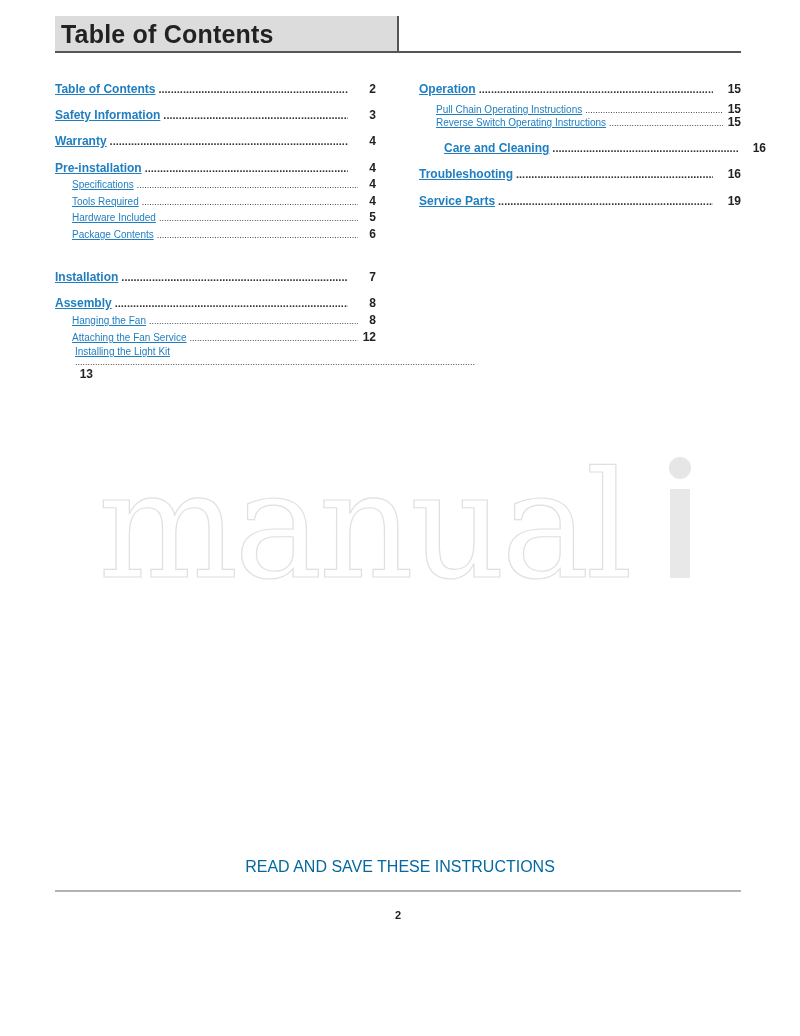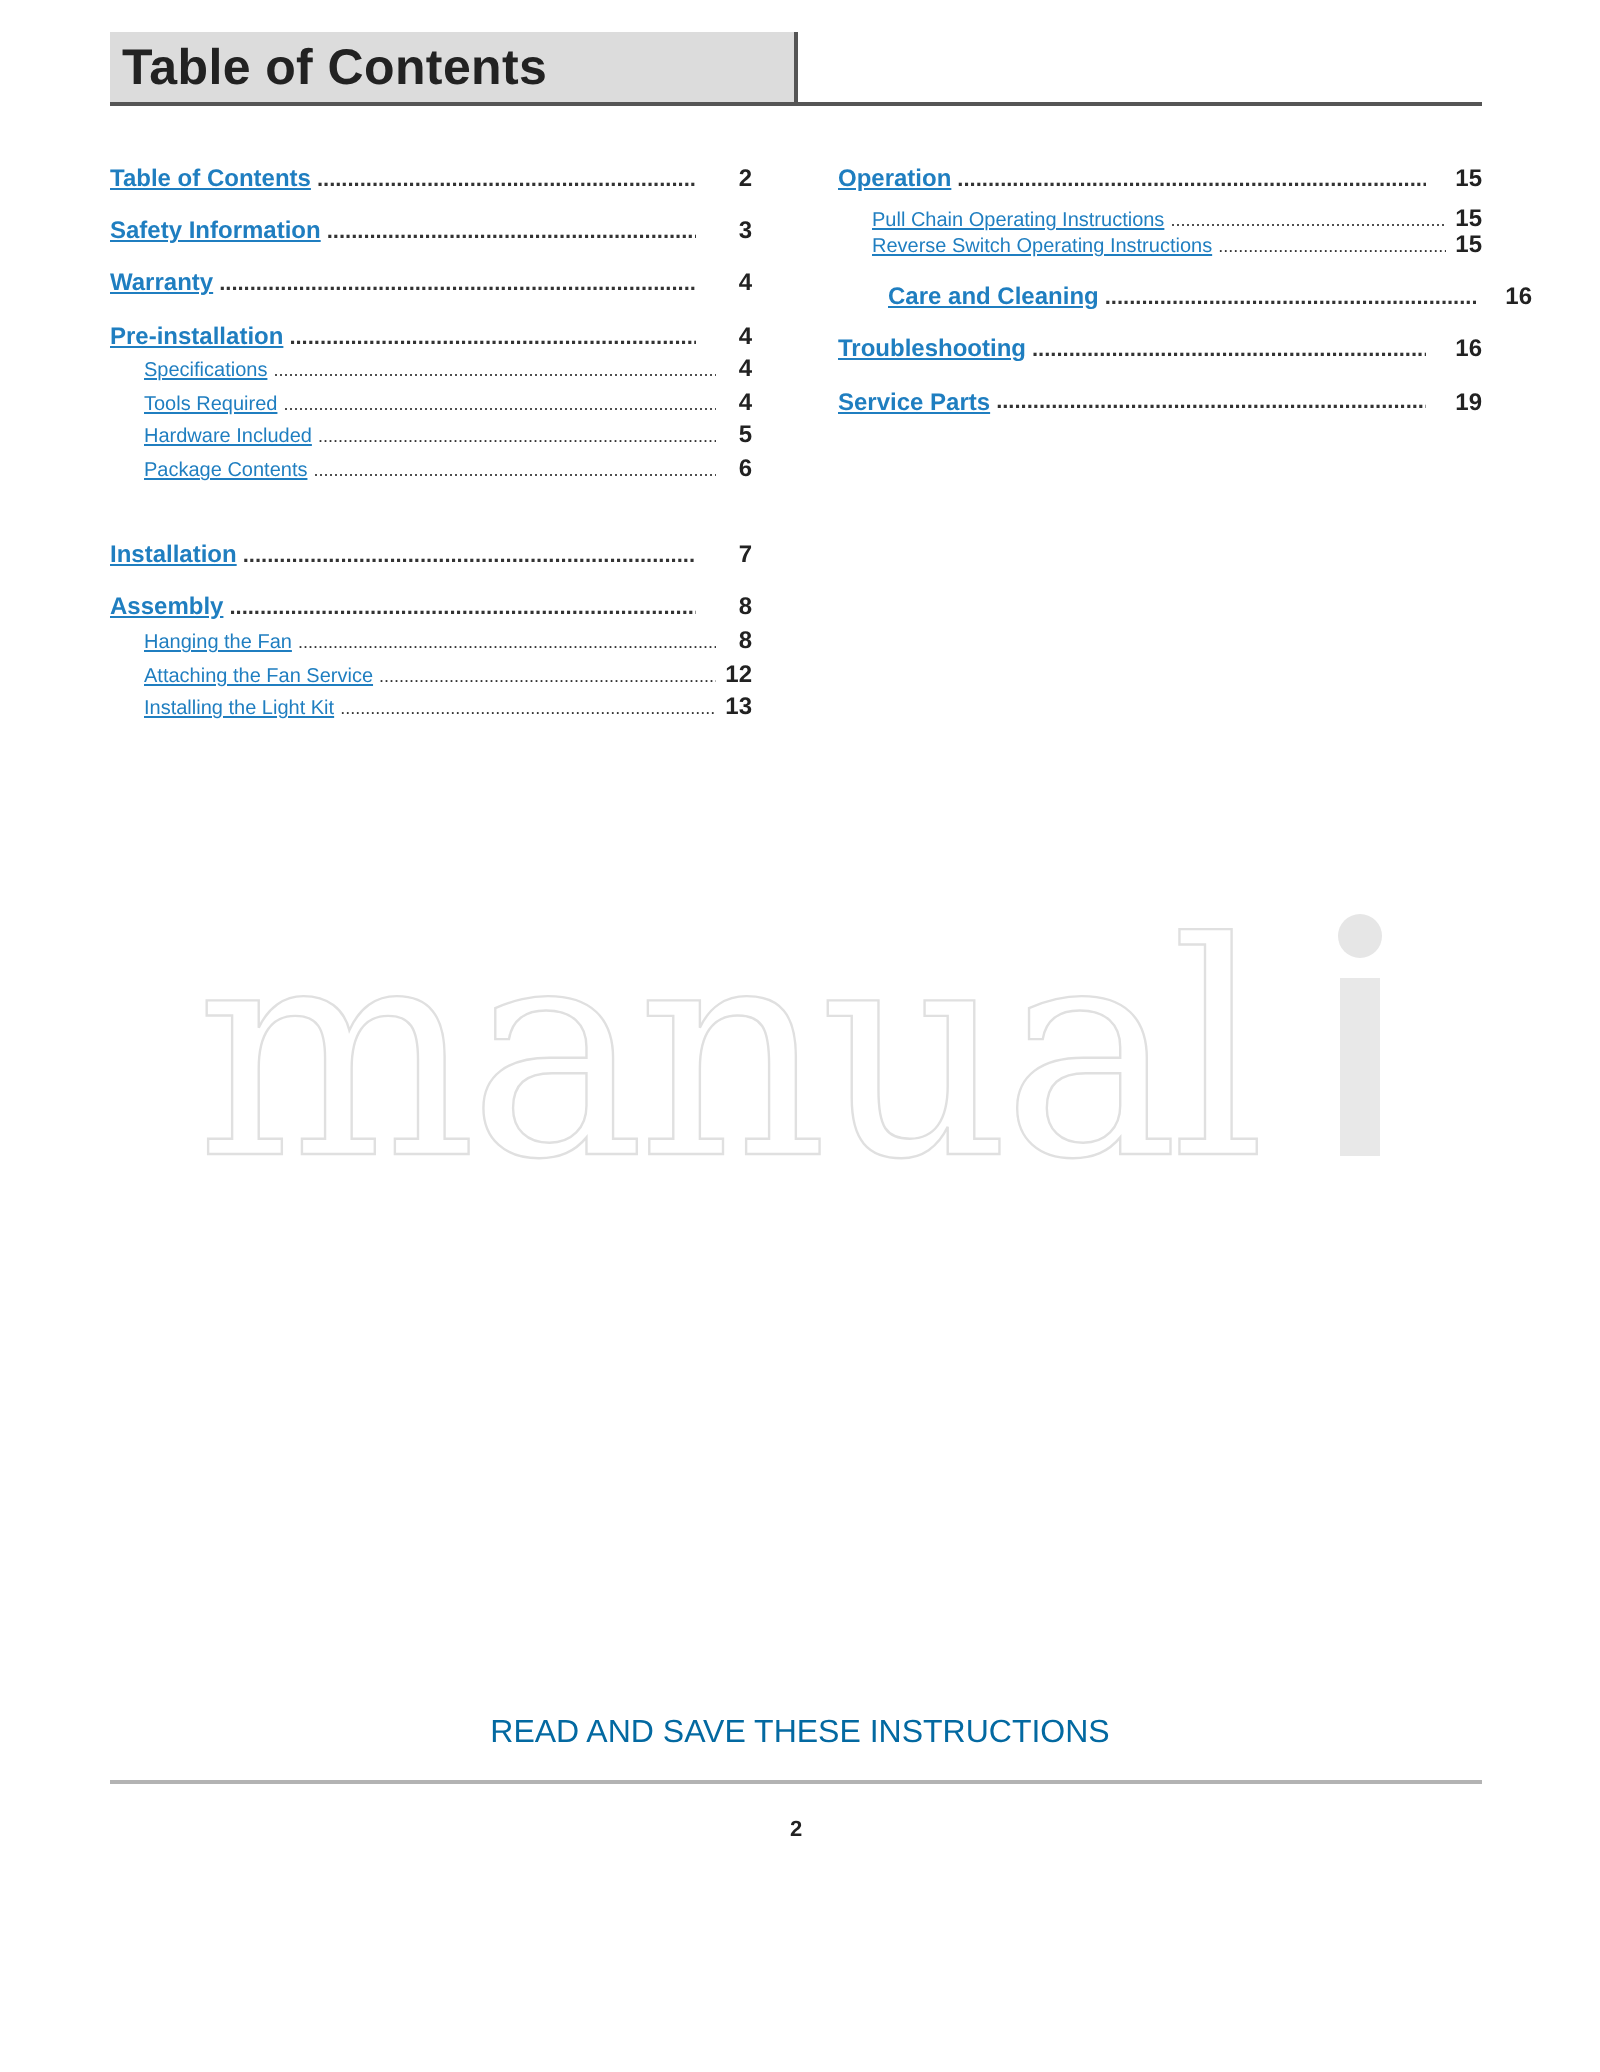--- a/index.html
+++ b/index.html
@@ -85,21 +85,21 @@
 <div class="toc-row sub" style="left:72px;top:313px;width:304px;">
   <span class="toc-link">Hanging the Fan</span>
     <span class="leader"></span>
     <span class="pnum">8</span>
 </div>
 <div class="toc-row sub" style="left:72px;top:330px;width:304px;">
   <span class="toc-link">Attaching the Fan Service</span>
     <span class="leader"></span>
     <span class="pnum">12</span>
 </div>
-<div class="toc-row sub" style="left:72px;top:346px;width:304px;">
+<div class="toc-row sub" style="left:72px;top:346px;width:304px;flex-direction:column;">
   <span class="toc-link">Installing the Light Kit</span>
     <span class="leader"></span>
     <span class="pnum">13</span>
 </div>
 
 <div class="toc-row main" style="left:419px;top:82px;width:322px;">
   <span class="toc-link">Operation</span>
     <span class="leader"></span>
     <span class="pnum">15</span>
 </div>

